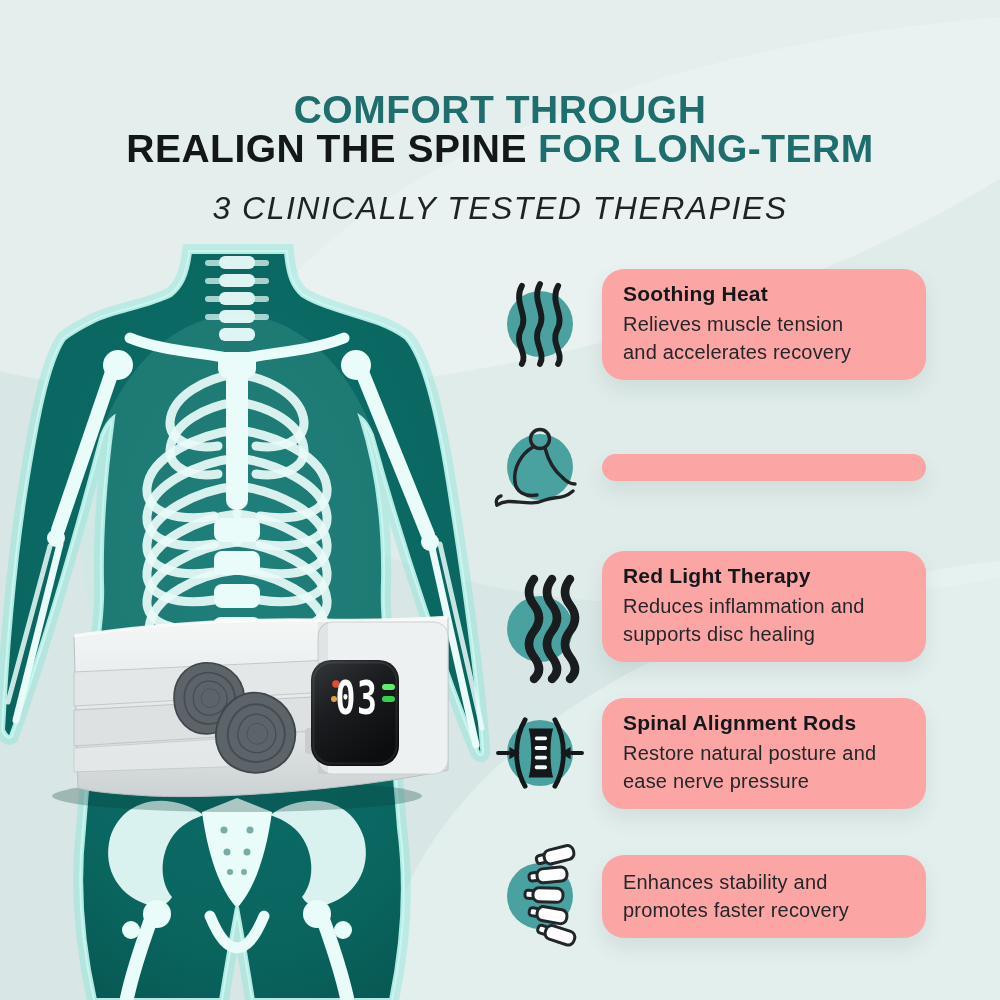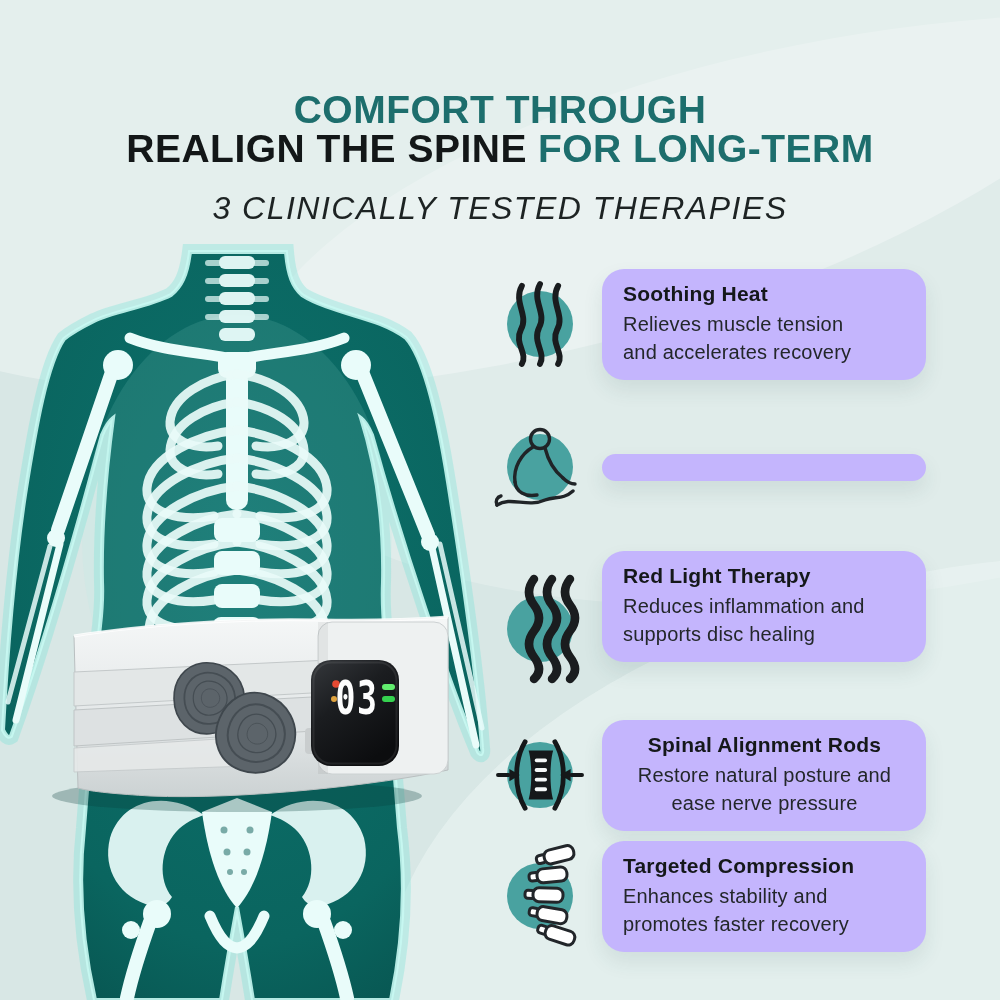--- a/index.html
+++ b/index.html
@@ -20,28 +20,28 @@
   .title-line .accent{color:#1d6e6d;}
   .title-line2{margin-top:24px;color:#1d6e6d;}
   .subtitle{margin-top:22px;font-size:32px;font-style:italic;font-weight:500;letter-spacing:1.5px;color:#1d2323;white-space:nowrap;}
 
   
   #torso-svg{position:absolute;left:0;top:240px;width:500px;height:760px;z-index:1;}
 
   
   .features{position:absolute;left:505px;top:272px;width:450px;z-index:6;}
   .feature-row{position:absolute;left:0;width:450px;height:104px;display:flex;align-items:center;}
-  .r0{top:0;} .r1{top:143px;} .r2{top:286px;align-items:flex-end;} .r3{top:451px;text-align:center;} .r4{top:572px;}
+  .r0{top:0;} .r1{top:143px;} .r2{top:286px;align-items:flex-end;} .r3{top:429px;} .r4{top:572px;}
   .icon-circle{
     position:relative;flex:0 0 auto;width:66px;height:66px;margin-left:2px;border-radius:50%;
     background:#49a2a0;display:flex;align-items:center;justify-content:center;
   }
   .icon-circle svg{overflow:visible;display:block;}
   .card{
-    margin-left:29px;width:283px;background:#c4b5fd;border-radius:22px;
+    margin-left:29px;width:283px;background:#fca5a5;border-radius:22px;
     padding:13px 20px 14px 21px;box-shadow:0 10px 20px rgba(36,82,78,0.10);
   }
   .feature-title{font-size:21px;font-weight:700;color:#15181a;letter-spacing:.2px;margin:0 0 4px 0;}
   .feature-desc{font-size:20px;font-weight:400;color:#23272a;line-height:1.4;white-space:pre-line;letter-spacing:.2px;}
 </style>
 </head>
 <body>
 
 <div id="canvas">
 
@@ -306,20 +306,19 @@
                 <rect x="-14" y="-7" width="30" height="14" rx="6"></rect>
             </g>
             <g transform="translate(41,89) rotate(18)">
               <rect x="-22" y="-4" width="10" height="8" rx="3"></rect>
                 <rect x="-14" y="-7" width="30" height="14" rx="6"></rect>
             </g>
           </g>
         </svg>
       </div>
       <div class="card">
-        <div class="feature-title">Targeted Compression</div>
         <div class="feature-desc">Enhances stability and
 promotes faster recovery</div>
       </div>
     </div>
 
   </div>
 </div>
 
 </body></html>

